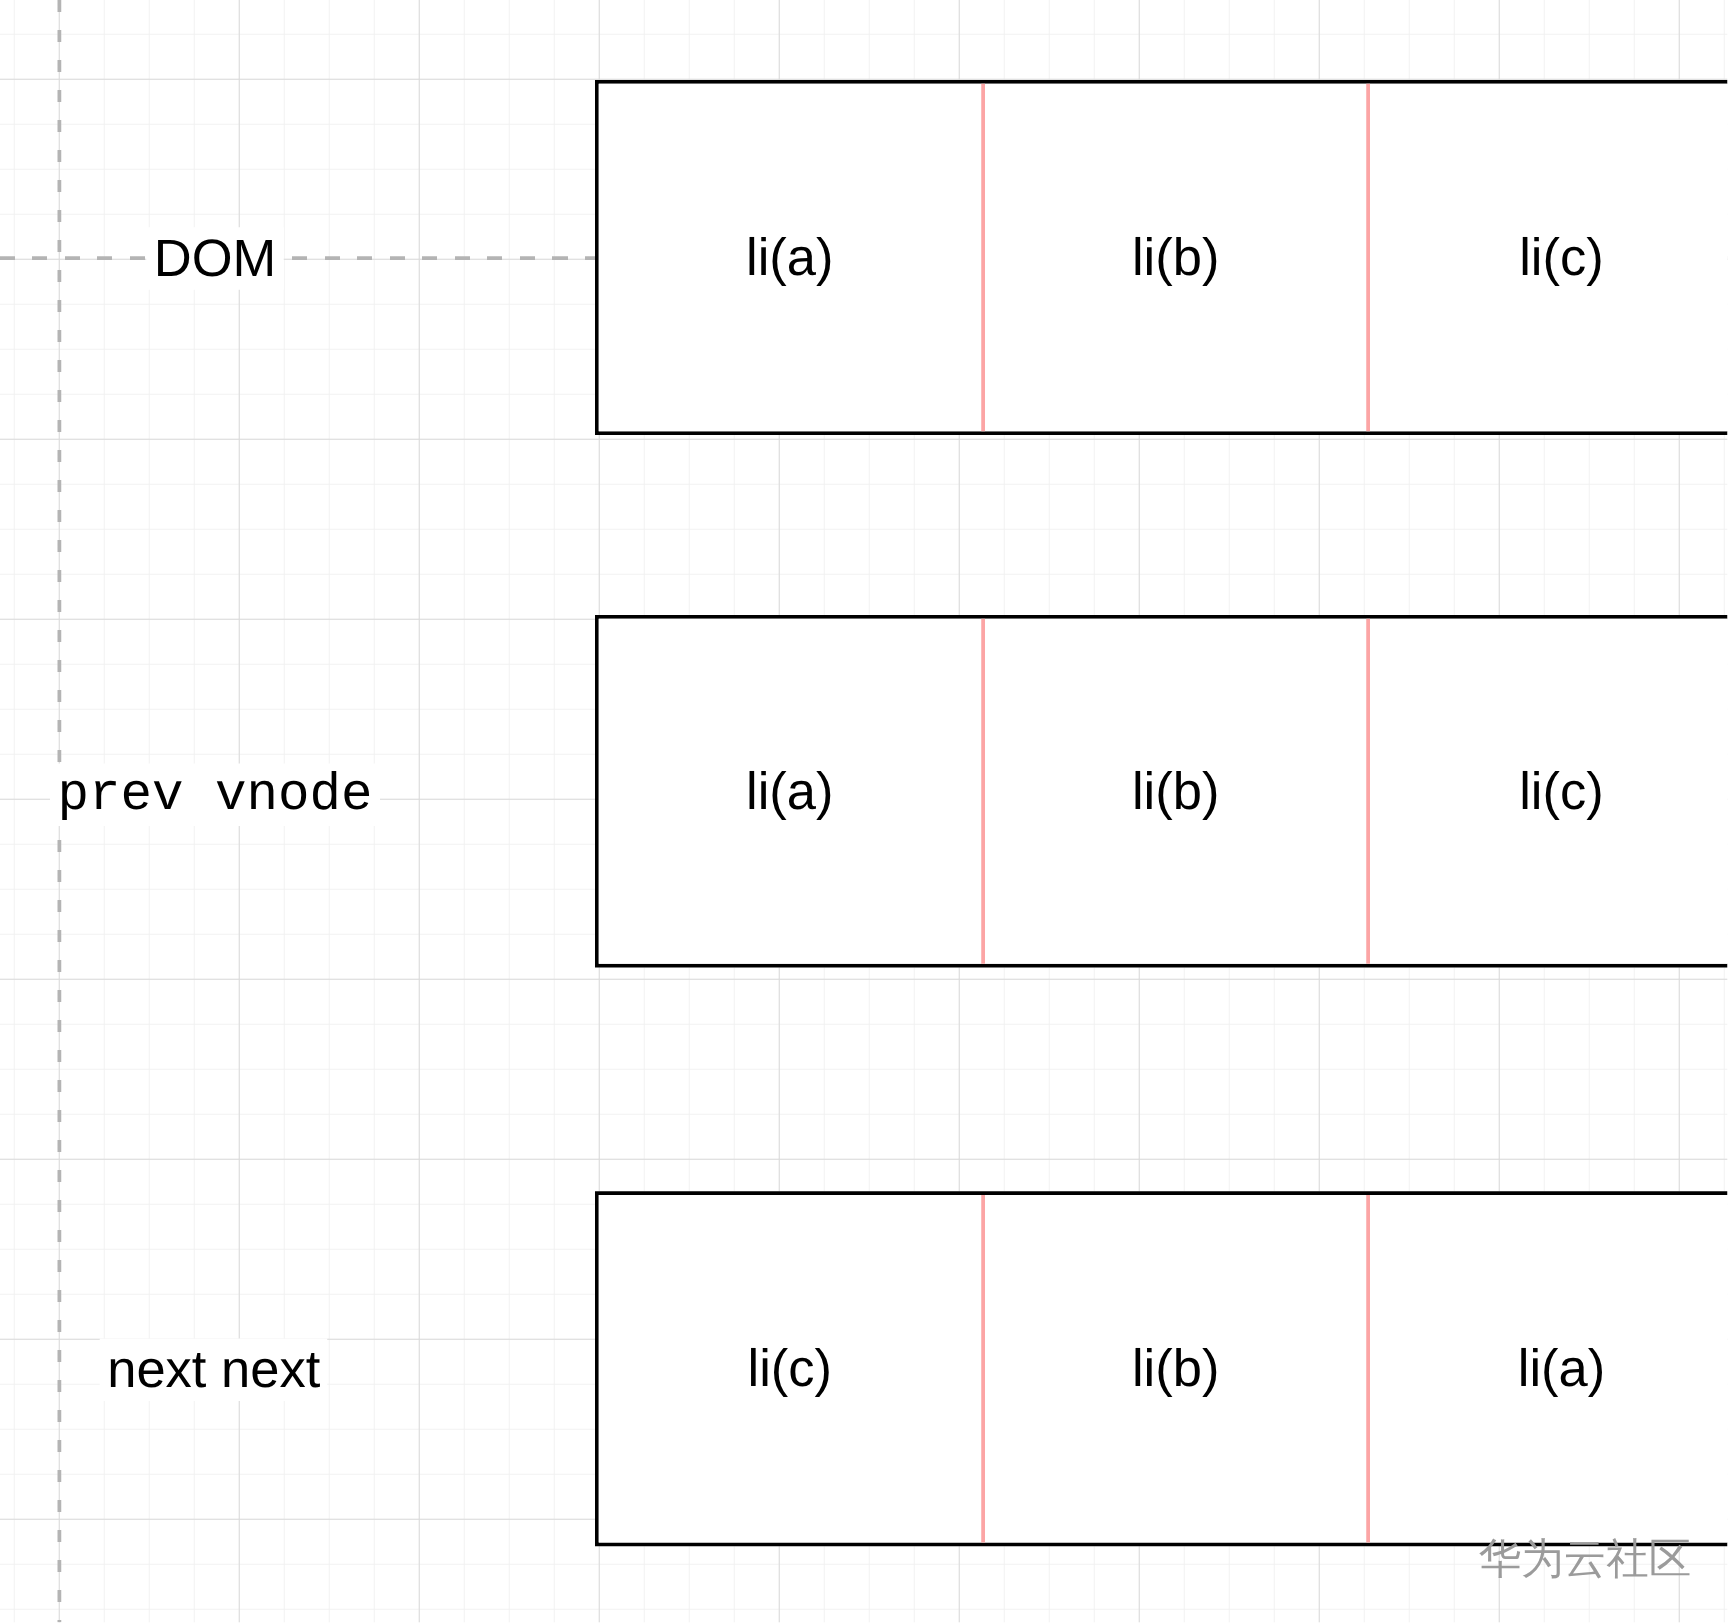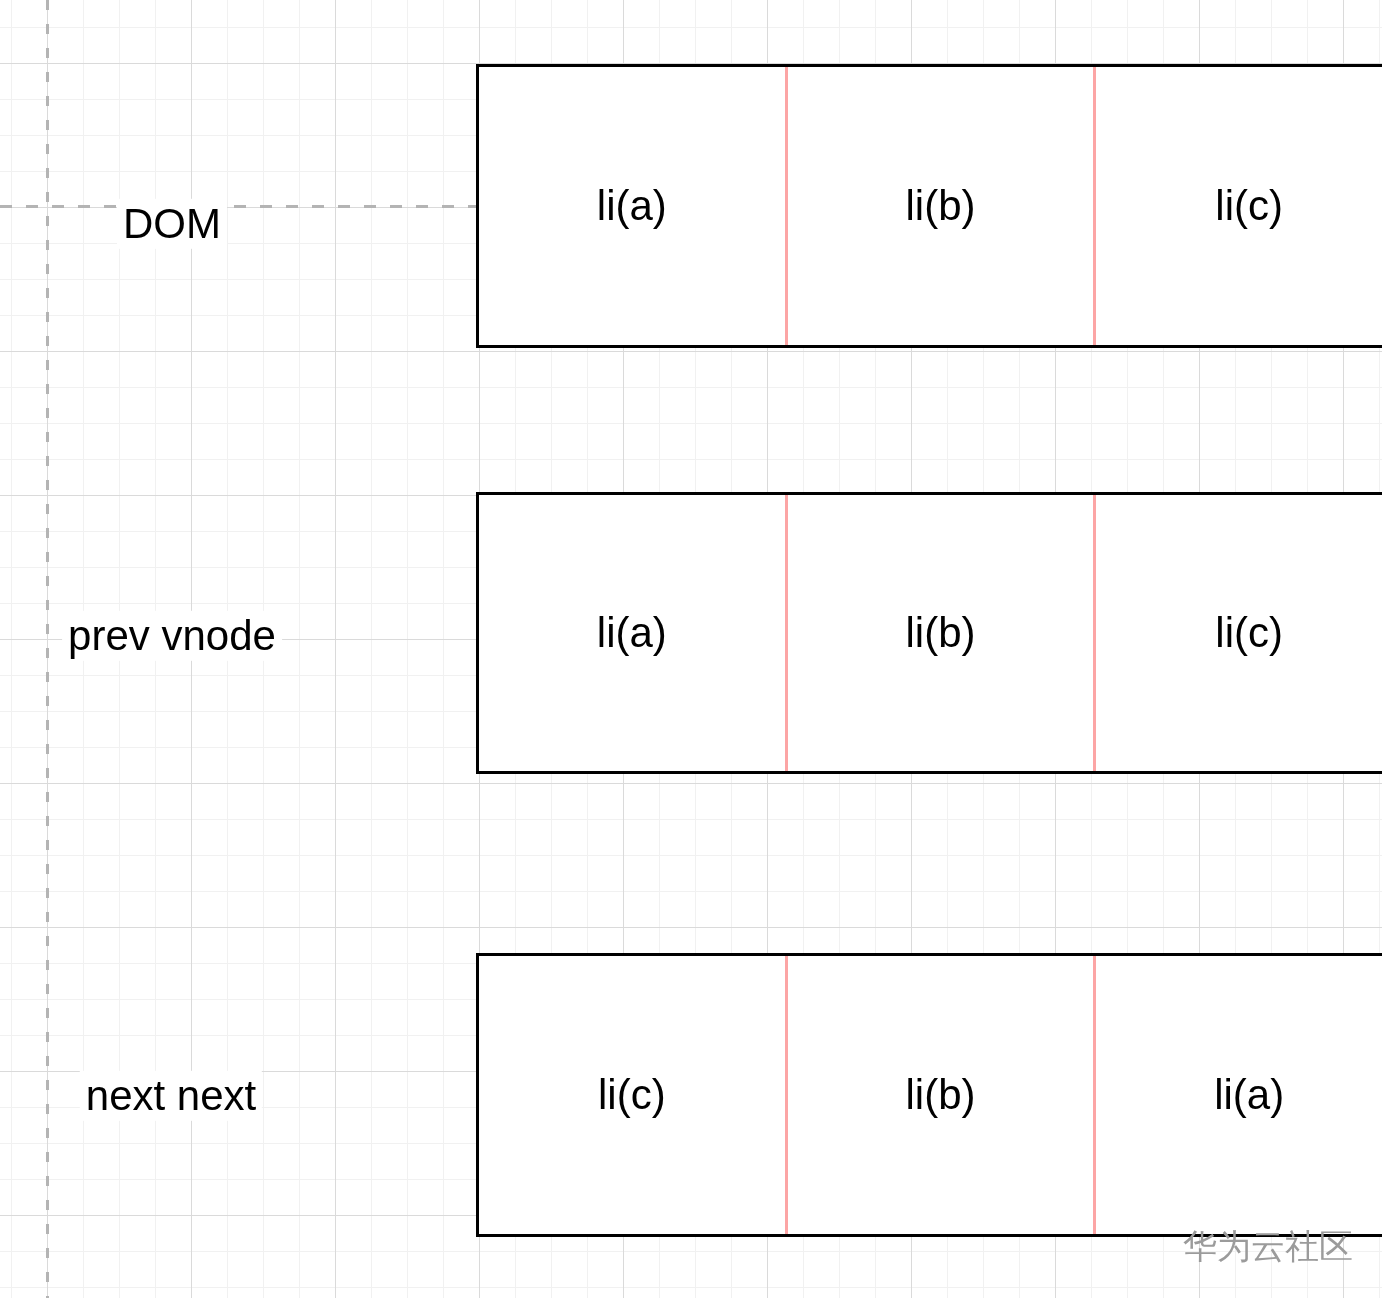--- a/index.html
+++ b/index.html
@@ -76,22 +76,22 @@
     position: absolute;
     transform: translate(-50%, -50%);
     font-size: 42px;
     line-height: 1.2;
     color: #000000;
     background: #ffffff;
     padding: 0 6px;
     white-space: nowrap;
     z-index: 2;
   }
-  .row-label.l1 { left: 172px; top: 224px; }
-  .row-label.l2 { left: 172px; top: 636px; }
+  .row-label.l1 { left: 172px; top: 207px; }
+  .row-label.l2 { left: 172px; top: 636px; font-family: Liberation Mono, monospace; }
   .row-label.l3 { left: 171px; top: 1096px; }
 
   
   .watermark {
     position: absolute;
     left: 1183px;
     top: 1224px;
     font-size: 34px;
     color: #9b9b9b;
     z-index: 3;

